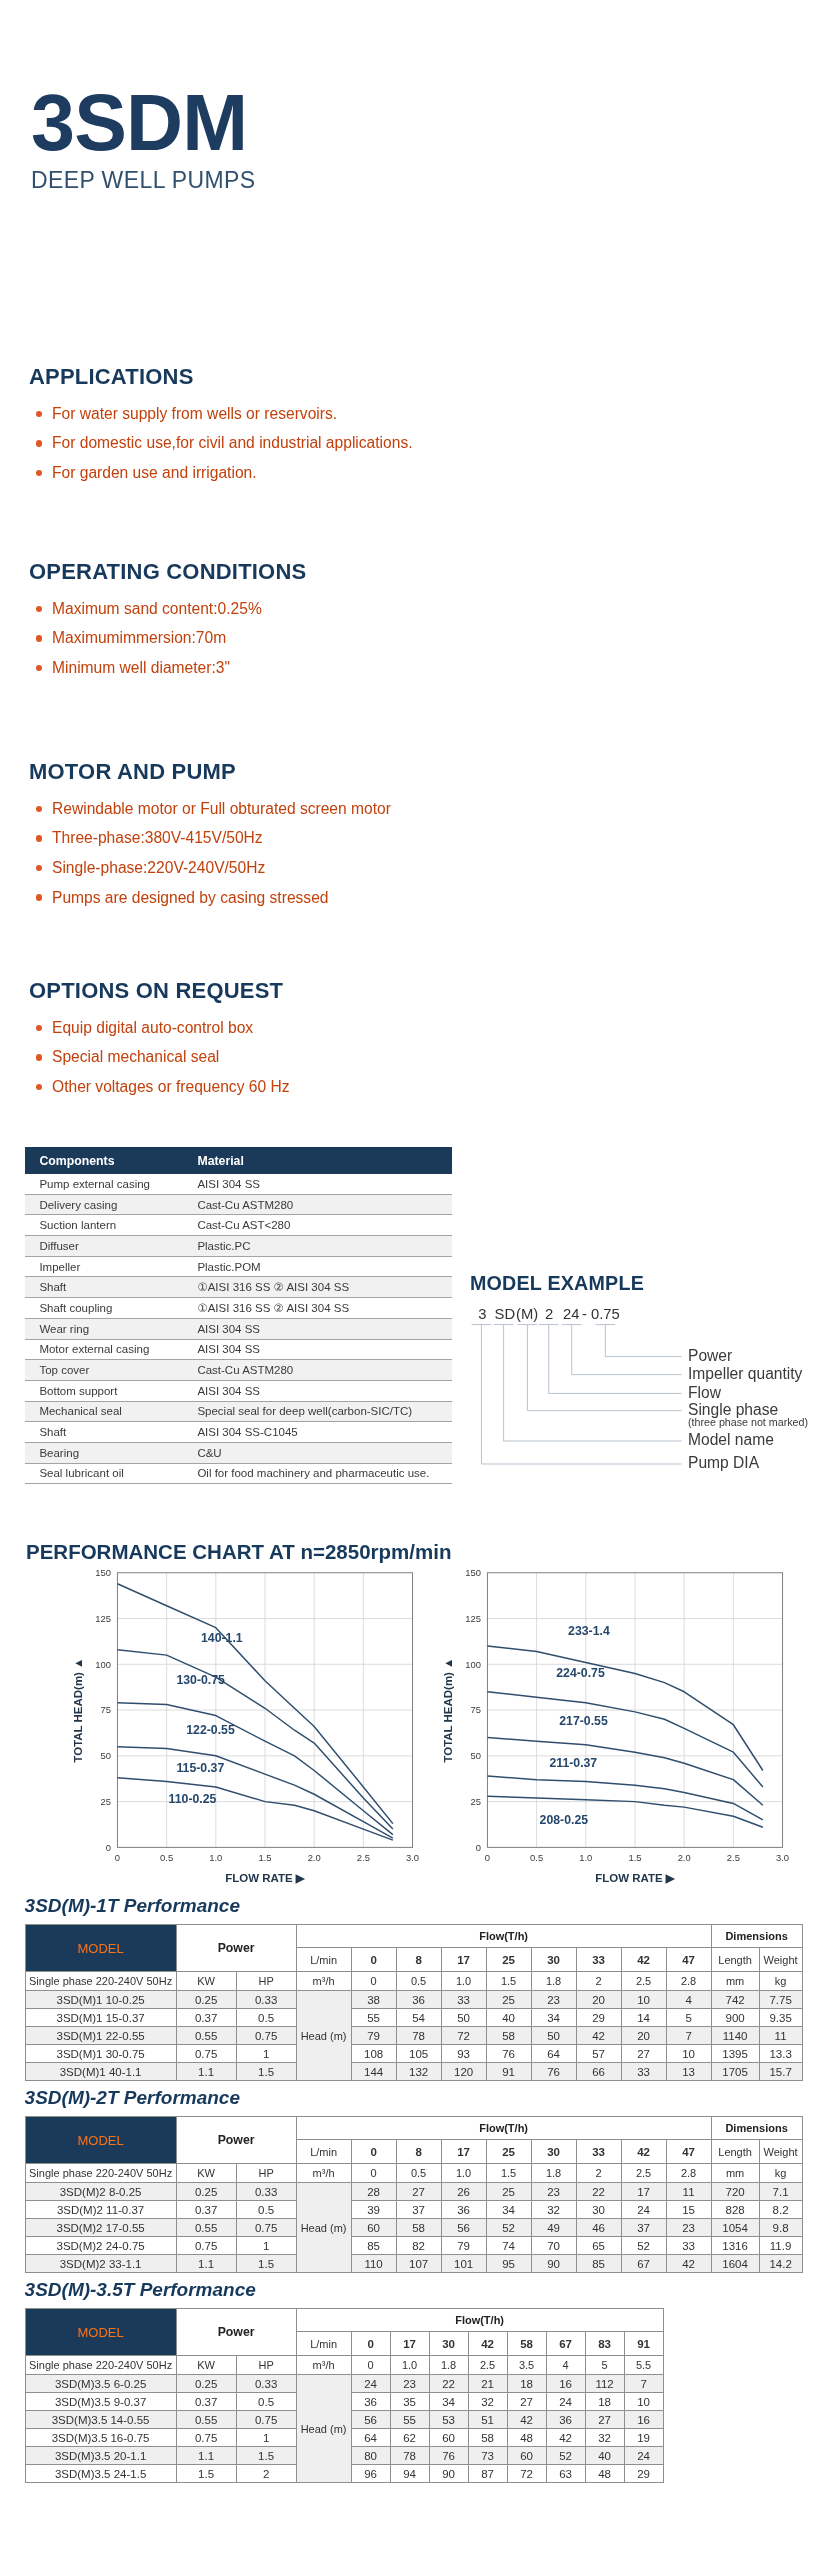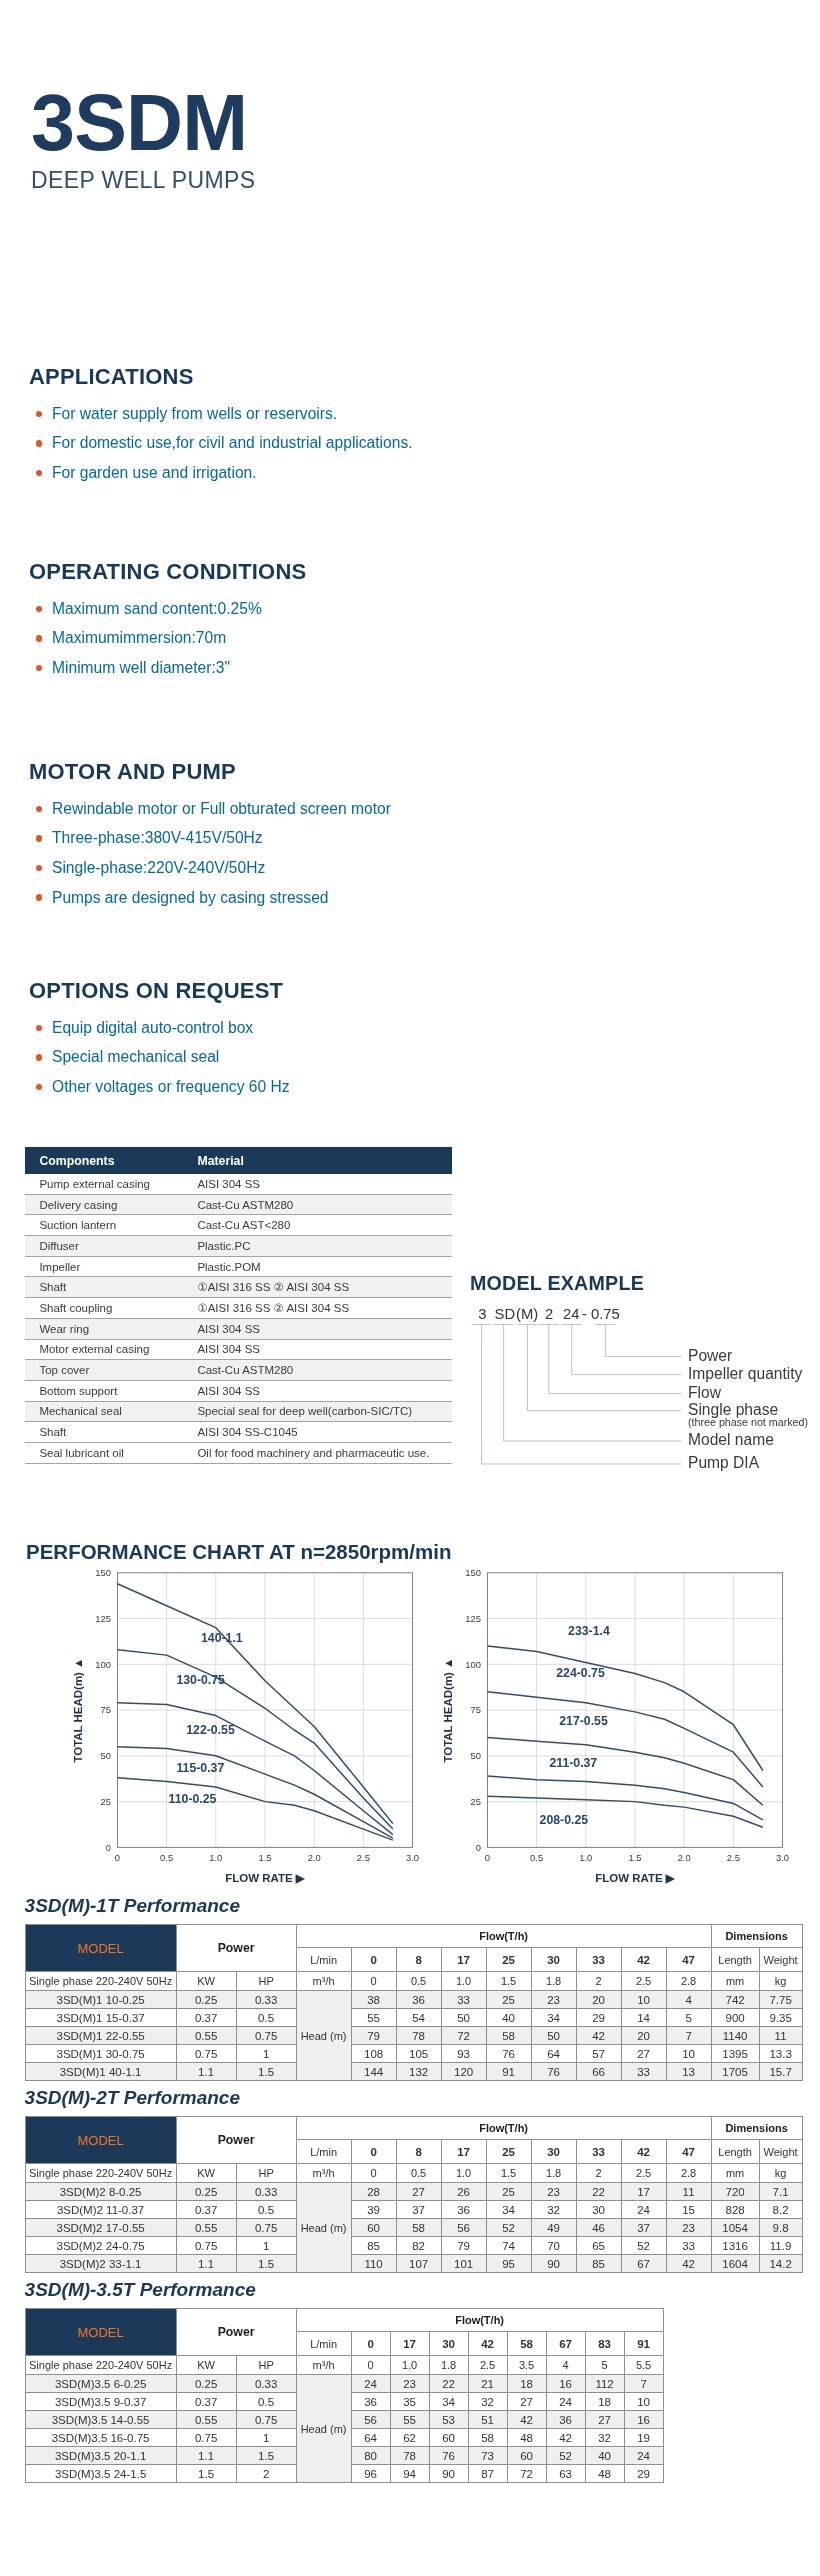--- a/index.html
+++ b/index.html
@@ -10,21 +10,21 @@
   #hero{position:absolute;left:31px;top:82px;}
   #hero h1{margin:0;font-size:79px;line-height:82px;font-weight:800;color:#1e3b60;letter-spacing:-0.8px;}
   #hero .sub{margin-top:3.3px;font-size:23px;color:#31506f;letter-spacing:0.4px;font-weight:500;}
 
   
   .sec{position:absolute;left:29px;width:763px;}
   #sec-0{top:364px}#sec-1{top:559px}#sec-2{top:759px}#sec-3{top:978px}
   .sec h2{margin:0 0 9px 0;font-size:22px;font-weight:700;color:#17395c;letter-spacing:0.2px;}
   .blist{list-style:none;margin:0;padding:0;}
   .bitem{position:relative;padding-left:23px;height:29.6px;display:flex;align-items:center;
-         font-size:15.6px;color:#0369a1;}
+         font-size:15.6px;color:#c2410c;}
   .dot{position:absolute;left:6.6px;top:11.5px;width:6.6px;height:6.6px;border-radius:50%;background:#e15525;}
 
   
   #comp-wrap{position:absolute;left:24.6px;top:1147px;}
   #comp-table{border-collapse:collapse;table-layout:fixed;width:427px;}
   #comp-table th{background:#1b3a5a;color:#fff;text-align:left;font-size:12.3px;font-weight:700;
                  height:27px;padding:0 0 0 14.8px;}
   #comp-table td{font-size:11.5px;color:#3a3a3a;height:19.7px;padding:0 0 0 14.8px;
                  border-bottom:0.8px solid #a3a3a3;background:#fff;white-space:nowrap;}
   #comp-table tr.alt td{background:#f1f1f1;}
@@ -203,20 +203,24 @@
             <td>Bottom support</td>
             <td>AISI 304 SS</td>
           </tr>
           <tr class="alt">
             <td>Mechanical seal</td>
             <td>Special seal for deep well(carbon-SIC/TC)</td>
           </tr>
           <tr>
             <td>Shaft</td>
             <td>AISI 304 SS-C1045</td>
+          </tr>
+          <tr class="alt">
+            <td>Bearing</td>
+            <td>C&amp;U</td>
           </tr>
           <tr>
             <td>Seal lubricant oil</td>
             <td>Oil for food machinery and pharmaceutic use.</td>
           </tr>
         </tbody>
     </table>
   </div>
 
   <div id="model-wrap">

